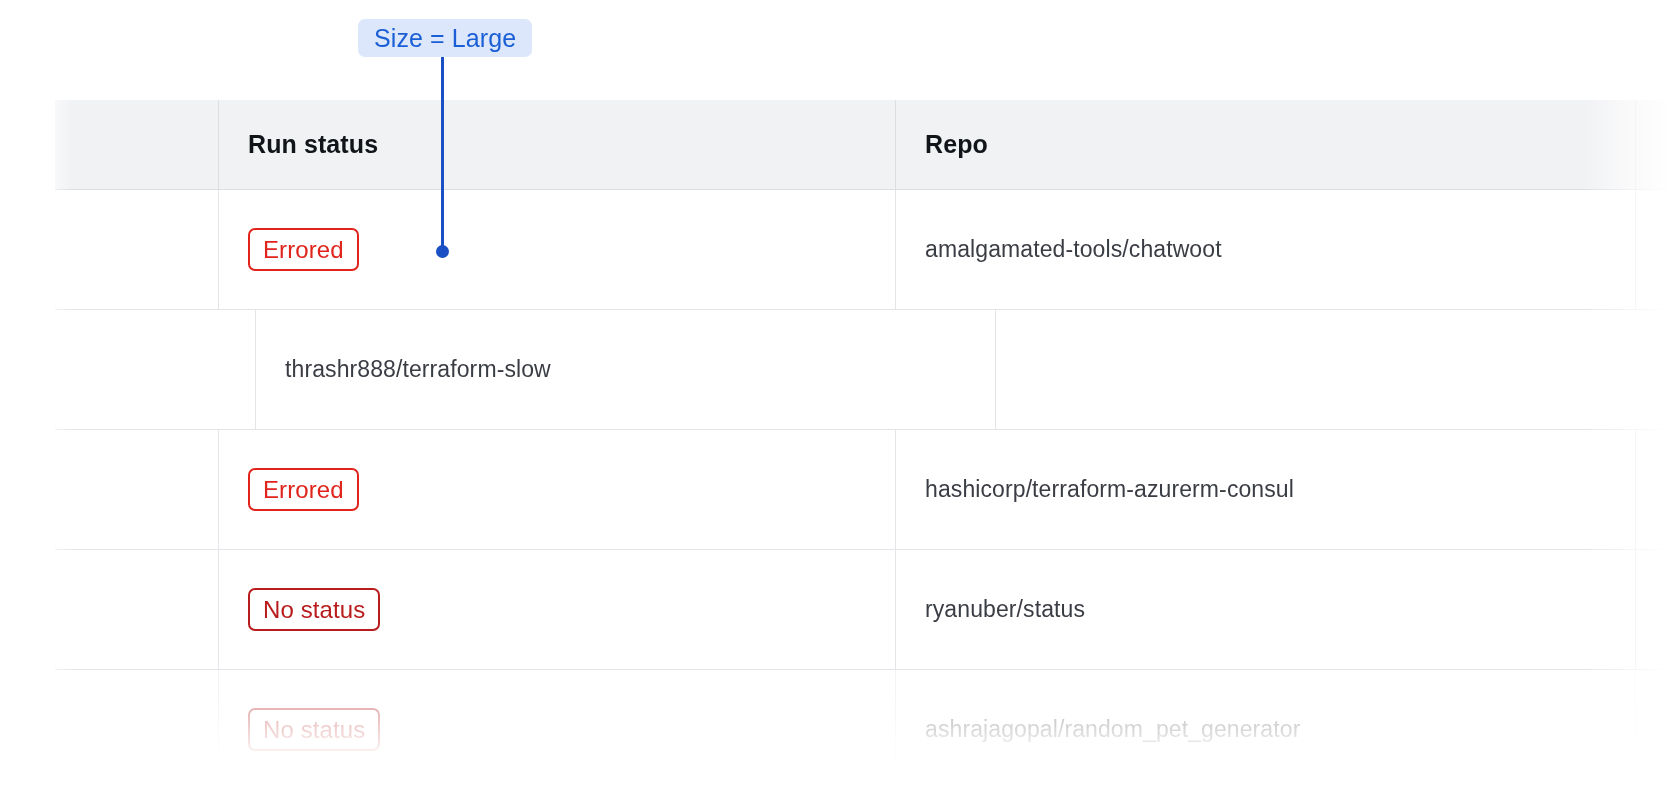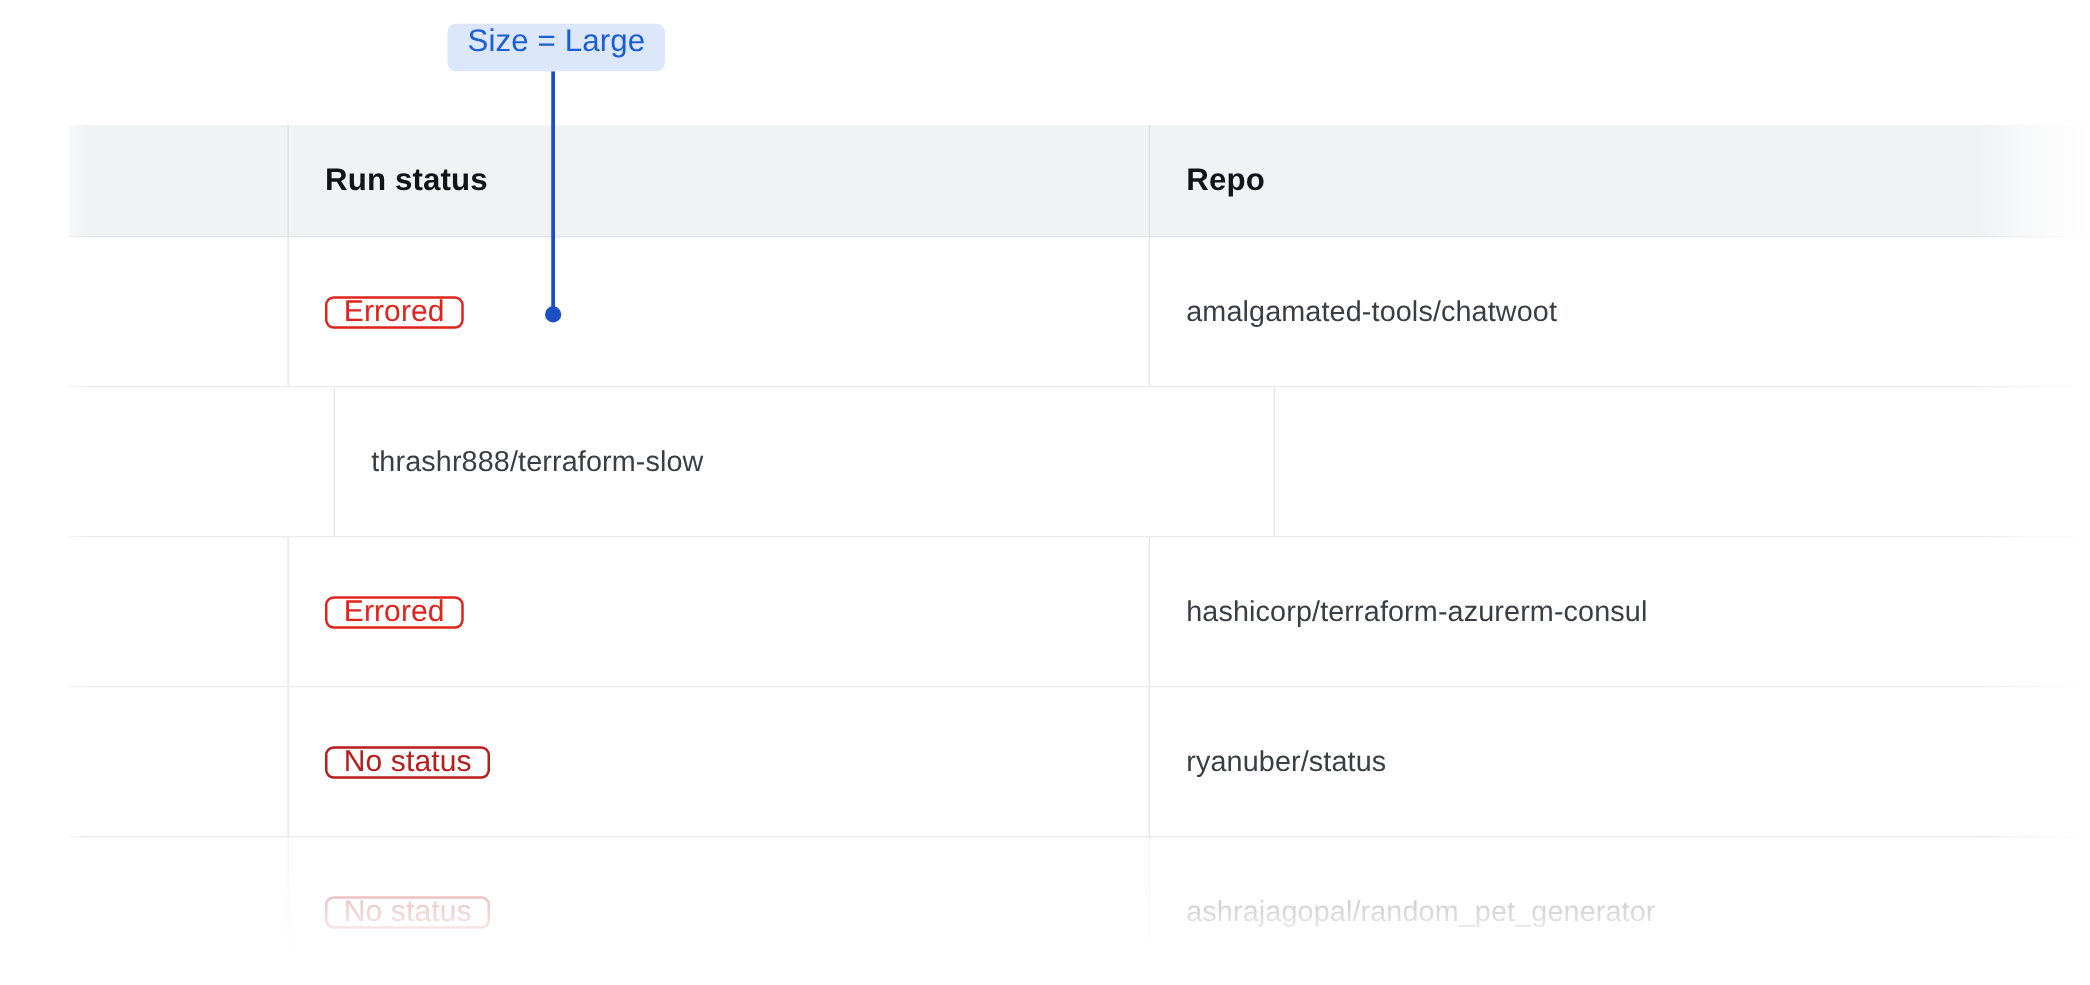--- a/index.html
+++ b/index.html
@@ -10,21 +10,21 @@
     overflow: hidden;
   }
   #stage { position: relative; width: 1672px; height: 788px; background:#fff; }
 
   
   .annot-pill {
     position: absolute;
     left: 358px; top: 19px;
     height: 38px;
     padding: 0 16px;
-    display: flex; 
+    display: flex; align-items: center;
     background: #dce7fb;
     border-radius: 7px;
     color: #1a5fd6;
     font-size: 25px;
     letter-spacing: .1px;
     white-space: nowrap;
   }
   .annot-line {
     position: absolute;
     left: 441px; top: 57px;
@@ -42,21 +42,20 @@
   
   .table {
     position: absolute;
     left: 55px; top: 100px;
     width: 1617px;
   }
   .trow {
     display: flex;
     width: 1617px;
     border-bottom: 1px solid #e3e5e9;
-    gap: 12px;
   }
   .thead {
     height: 90px;
     background: #f1f2f4;
     border-bottom: 1px solid #dcdee3;
   }
   .tbody-row { height: 120px; background:#ffffff; }
 
   .cell { display: flex; align-items: center; height: 100%; }
   .c-check { width: 163px; flex: 0 0 163px; }
@@ -79,21 +78,21 @@
     color: #3b3d45;
     letter-spacing: .1px;
     white-space: nowrap;
   }
 
   
   .badge {
     display: inline-flex;
     align-items: center;
     justify-content: center;
-    height: 26px;
+    height: 43px;
     padding: 0 13px;
     border-radius: 7px;
     border: 2px solid currentColor;
     font-size: 24px;
     letter-spacing: .1px;
     white-space: nowrap;
     background: transparent;
   }
   .badge-errored        { color: #e0241c; }
   .badge-policy-checked { color: #bb4d00; }

